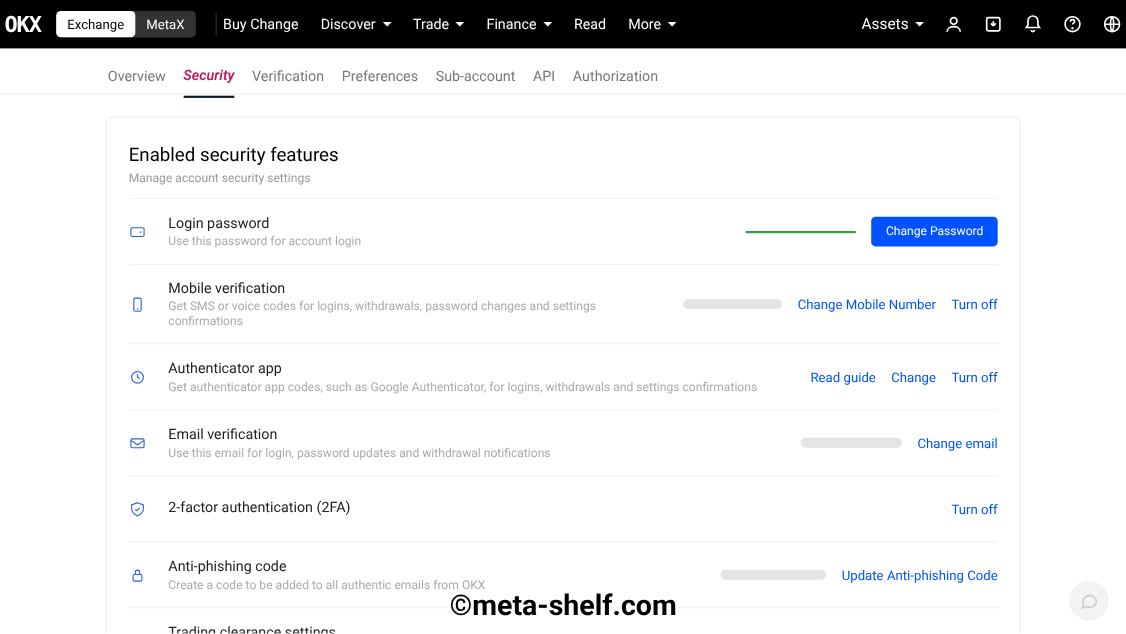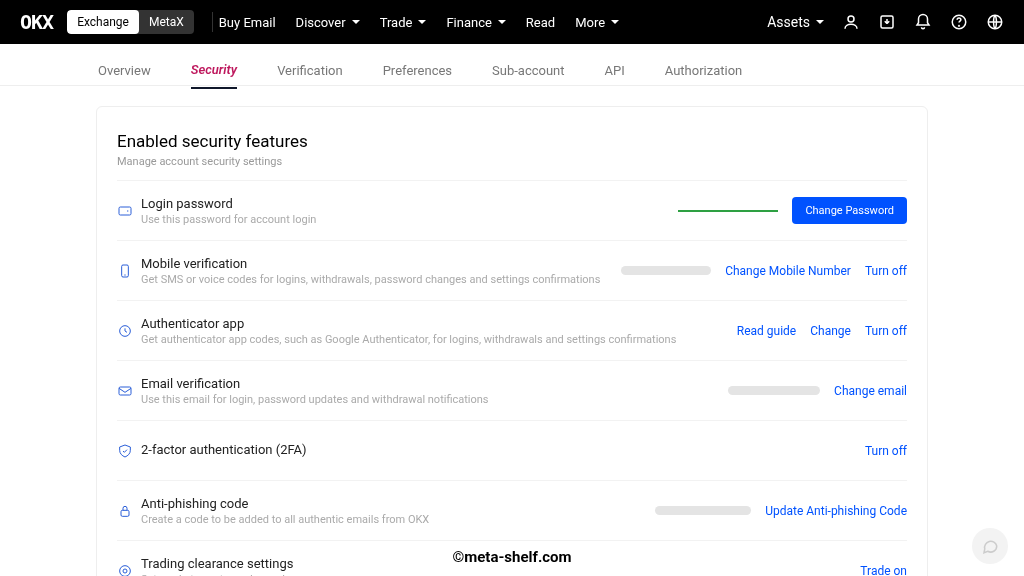--- a/index.html
+++ b/index.html
@@ -1,73 +1,73 @@
 <!DOCTYPE html>
 <html><head>
 <meta charset="utf-8">
 <style>
   * { margin: 0; padding: 0; box-sizing: border-box; }
   body { font-family: -apple-system, BlinkMacSystemFont, "Segoe UI", Roboto, Arial, sans-serif; background: #fff; color: #000; font-size: 14px; width: 1024px; height: 576px; overflow: hidden; position: relative; }
 
   
-  .topnav { background: #000; height: 44px; display: flex; align-items: center; padding: 0 20px; color: #fff; }
+  .topnav { background: #000; height: 44px; display: flex; align-items: center; padding: 0 4px; color: #fff; }
   .logo { font-weight: 900; font-size: 20px; letter-spacing: -1px; margin-right: 14px; font-family: monospace; }
   .mode-toggle { display: flex; background: #333; border-radius: 4px; overflow: hidden; margin-right: 18px; }
   .mode-toggle .mode { padding: 5px 10px; font-size: 12px; cursor: pointer; }
   .mode-toggle .active { background: #fff; color: #000; border-radius: 4px; }
   .nav-sep { width: 1px; height: 20px; background: #333; margin: 0 6px 0 0; }
   .nav-links { display: flex; gap: 20px; align-items: center; font-size: 13px; }
   .nav-link { cursor: pointer; display: flex; align-items: center; gap: 4px; }
   .spacer { flex: 1; }
   .nav-right { display: flex; gap: 18px; align-items: center; }
   .nav-icon { width: 18px; height: 18px; display: flex; align-items: center; justify-content: center; cursor: pointer; color: #fff; }
   .nav-icon svg { width: 18px; height: 18px; }
 
   .chev { display:inline-block; width:0; height:0; border-left:4px solid transparent; border-right:4px solid transparent; border-top:4px solid currentColor; margin-left:2px; }
 
   
-  .subnav { display: flex; gap: 40px; padding: 12px 20px 0 98px; align-items: center; height: 42px; border-bottom: 1px solid #eee; }
+  .subnav { display: flex; gap: 16px; padding: 12px 20px 0 98px; align-items: center; height: 42px; border-bottom: 1px solid #eee; }
   .subtab { color: #777; font-size: 13px; cursor: pointer; padding: 10px 0; }
   .subtab.active { color: #be185d; font-weight: 600; border-bottom: 2px solid #0f172a; font-style: italic; }
 
   
   .main { padding: 20px 96px 0 96px; }
   .card { border: 1px solid #eee; border-radius: 6px; padding: 24px 20px 0 20px; }
   .card-title { font-size: 17px; font-weight: 400; }
   .card-sub { font-size: 11px; color: #999; margin-top: 4px; margin-bottom: 12px; }
 
-  .row { display: flex; align-items: center; padding: 14px 0; border-top: 1px solid #f2f2f2; min-height: 60px; }
+  .row { display: flex; align-items: center; padding: 14px 0; border-top: 1px solid #f2f2f2; min-height: 60px; gap: 12px; }
   .row:first-of-type { border-top: none; }
   .row-icon { width: 24px; flex-shrink: 0; color: #1e66ff; display: flex; align-items: center; justify-content: flex-start; }
   .row-icon svg { width: 16px; height: 16px; stroke: #2a5ed8; fill:none; stroke-width:1.5; }
   .row-body { flex: 1; min-width: 0; }
   .row-title { font-size: 13px; color: #222; margin-bottom: 2px; }
   .row-desc { font-size: 11px; color: #aaa; }
   .row-right { display: flex; align-items: center; gap: 14px; flex-shrink: 0; }
 
   .green-bar { width: 100px; height: 2px; background: #2ea043; }
   .gray-pill { height: 9px; background: #e4e4e4; border-radius: 5px; }
   .btn-primary { background: #0052ff; color: #fff; border-radius: 4px; padding: 7px 13px; font-size: 11px; cursor: pointer; }
   .link-action { color: #0052ff; font-size: 12px; cursor: pointer; white-space: nowrap; }
 
-  .watermark { position: absolute; left: 0; right: 0; bottom: 10px; text-align: center; font-size: 15px; font-weight: 700; color: #000; pointer-events: none; }
+  .watermark { position: absolute; left: 0; right: 0; bottom: 10px; text-align: center; font-size: 26px; font-weight: 700; color: #000; pointer-events: none; }
   .chat-bubble { position:absolute; right:16px; bottom:12px; width:36px; height:36px; border-radius:50%; background:#f3f3f3; display:flex; align-items:center; justify-content:center; }
 </style>
 </head>
 <body>
 
 <div class="topnav">
   <div class="logo">OKX</div>
   <div class="mode-toggle">
     <div class="mode active">Exchange</div>
     <div class="mode">MetaX</div>
   </div>
   <div class="nav-sep"></div>
   <div class="nav-links" id="nav-links">
-      <div class="nav-link">Buy Email</div>
+      <div class="nav-link">Buy Change</div>
       <div class="nav-link">Discover<span class="chev"></span></div>
       <div class="nav-link">Trade<span class="chev"></span></div>
       <div class="nav-link">Finance<span class="chev"></span></div>
       <div class="nav-link">Read</div>
       <div class="nav-link">More<span class="chev"></span></div>
     </div>
   <div class="spacer"></div>
   <div class="nav-right">
     <div class="nav-link">
         <span>Assets</span>

